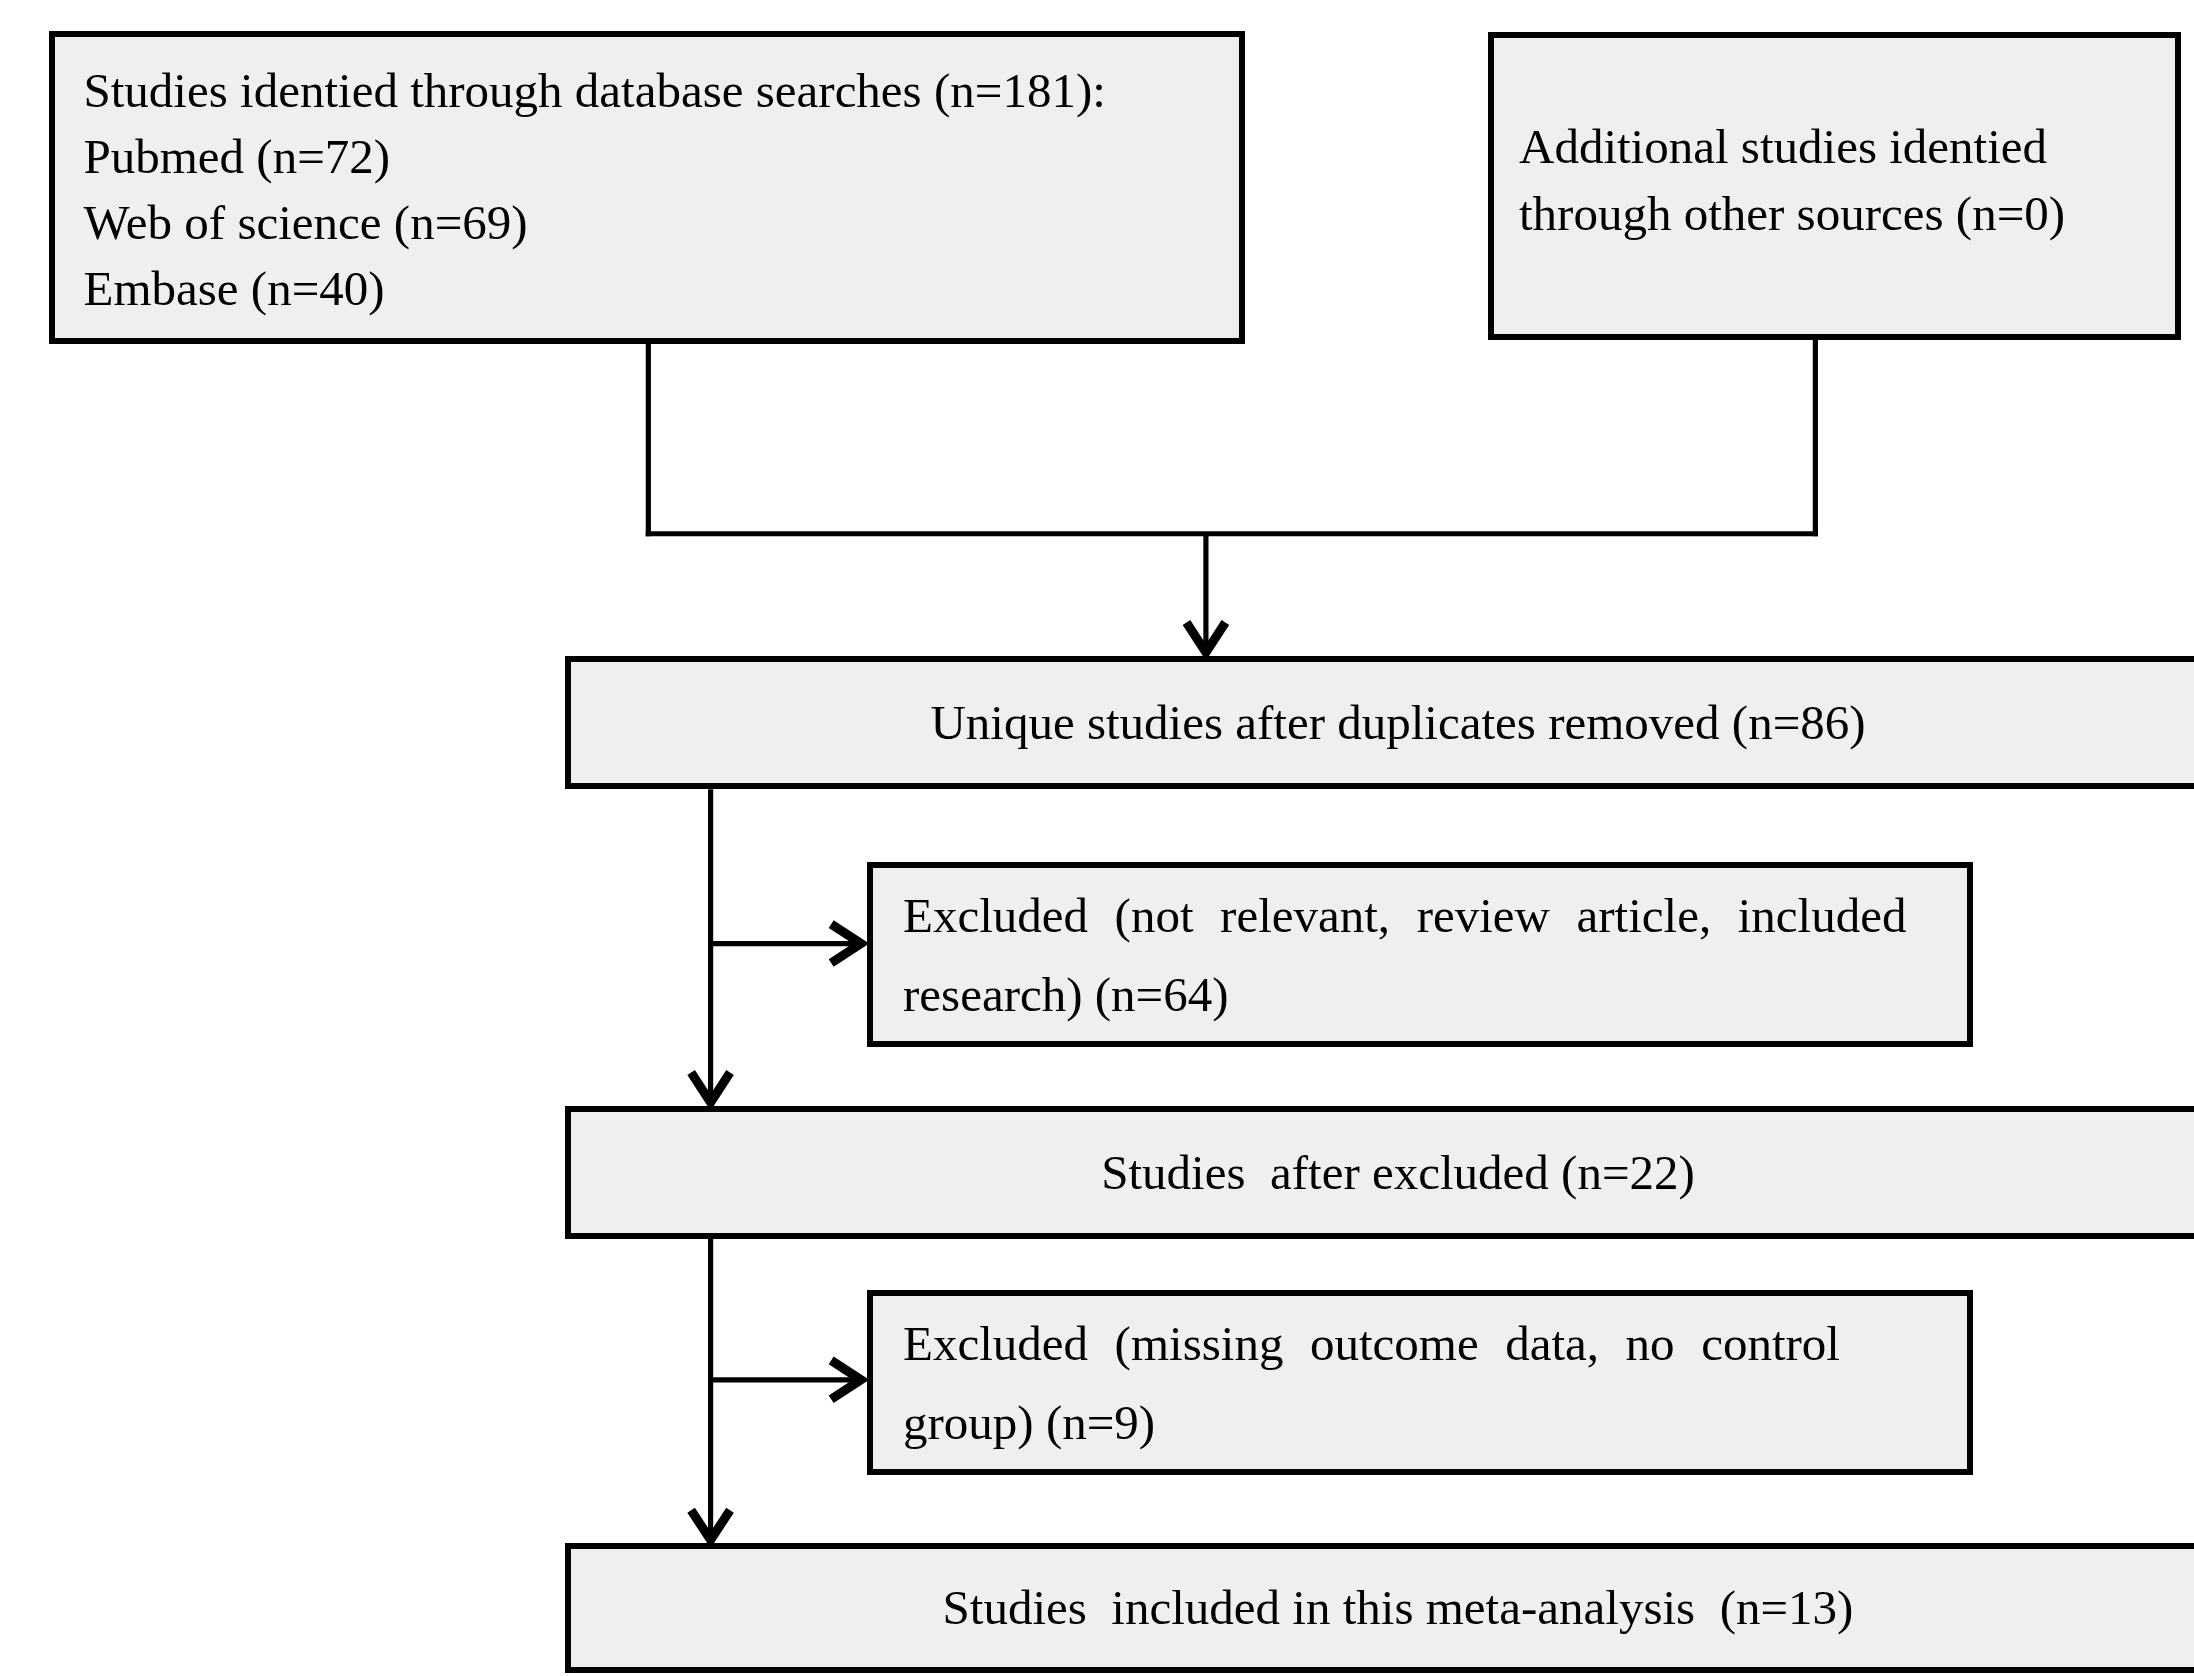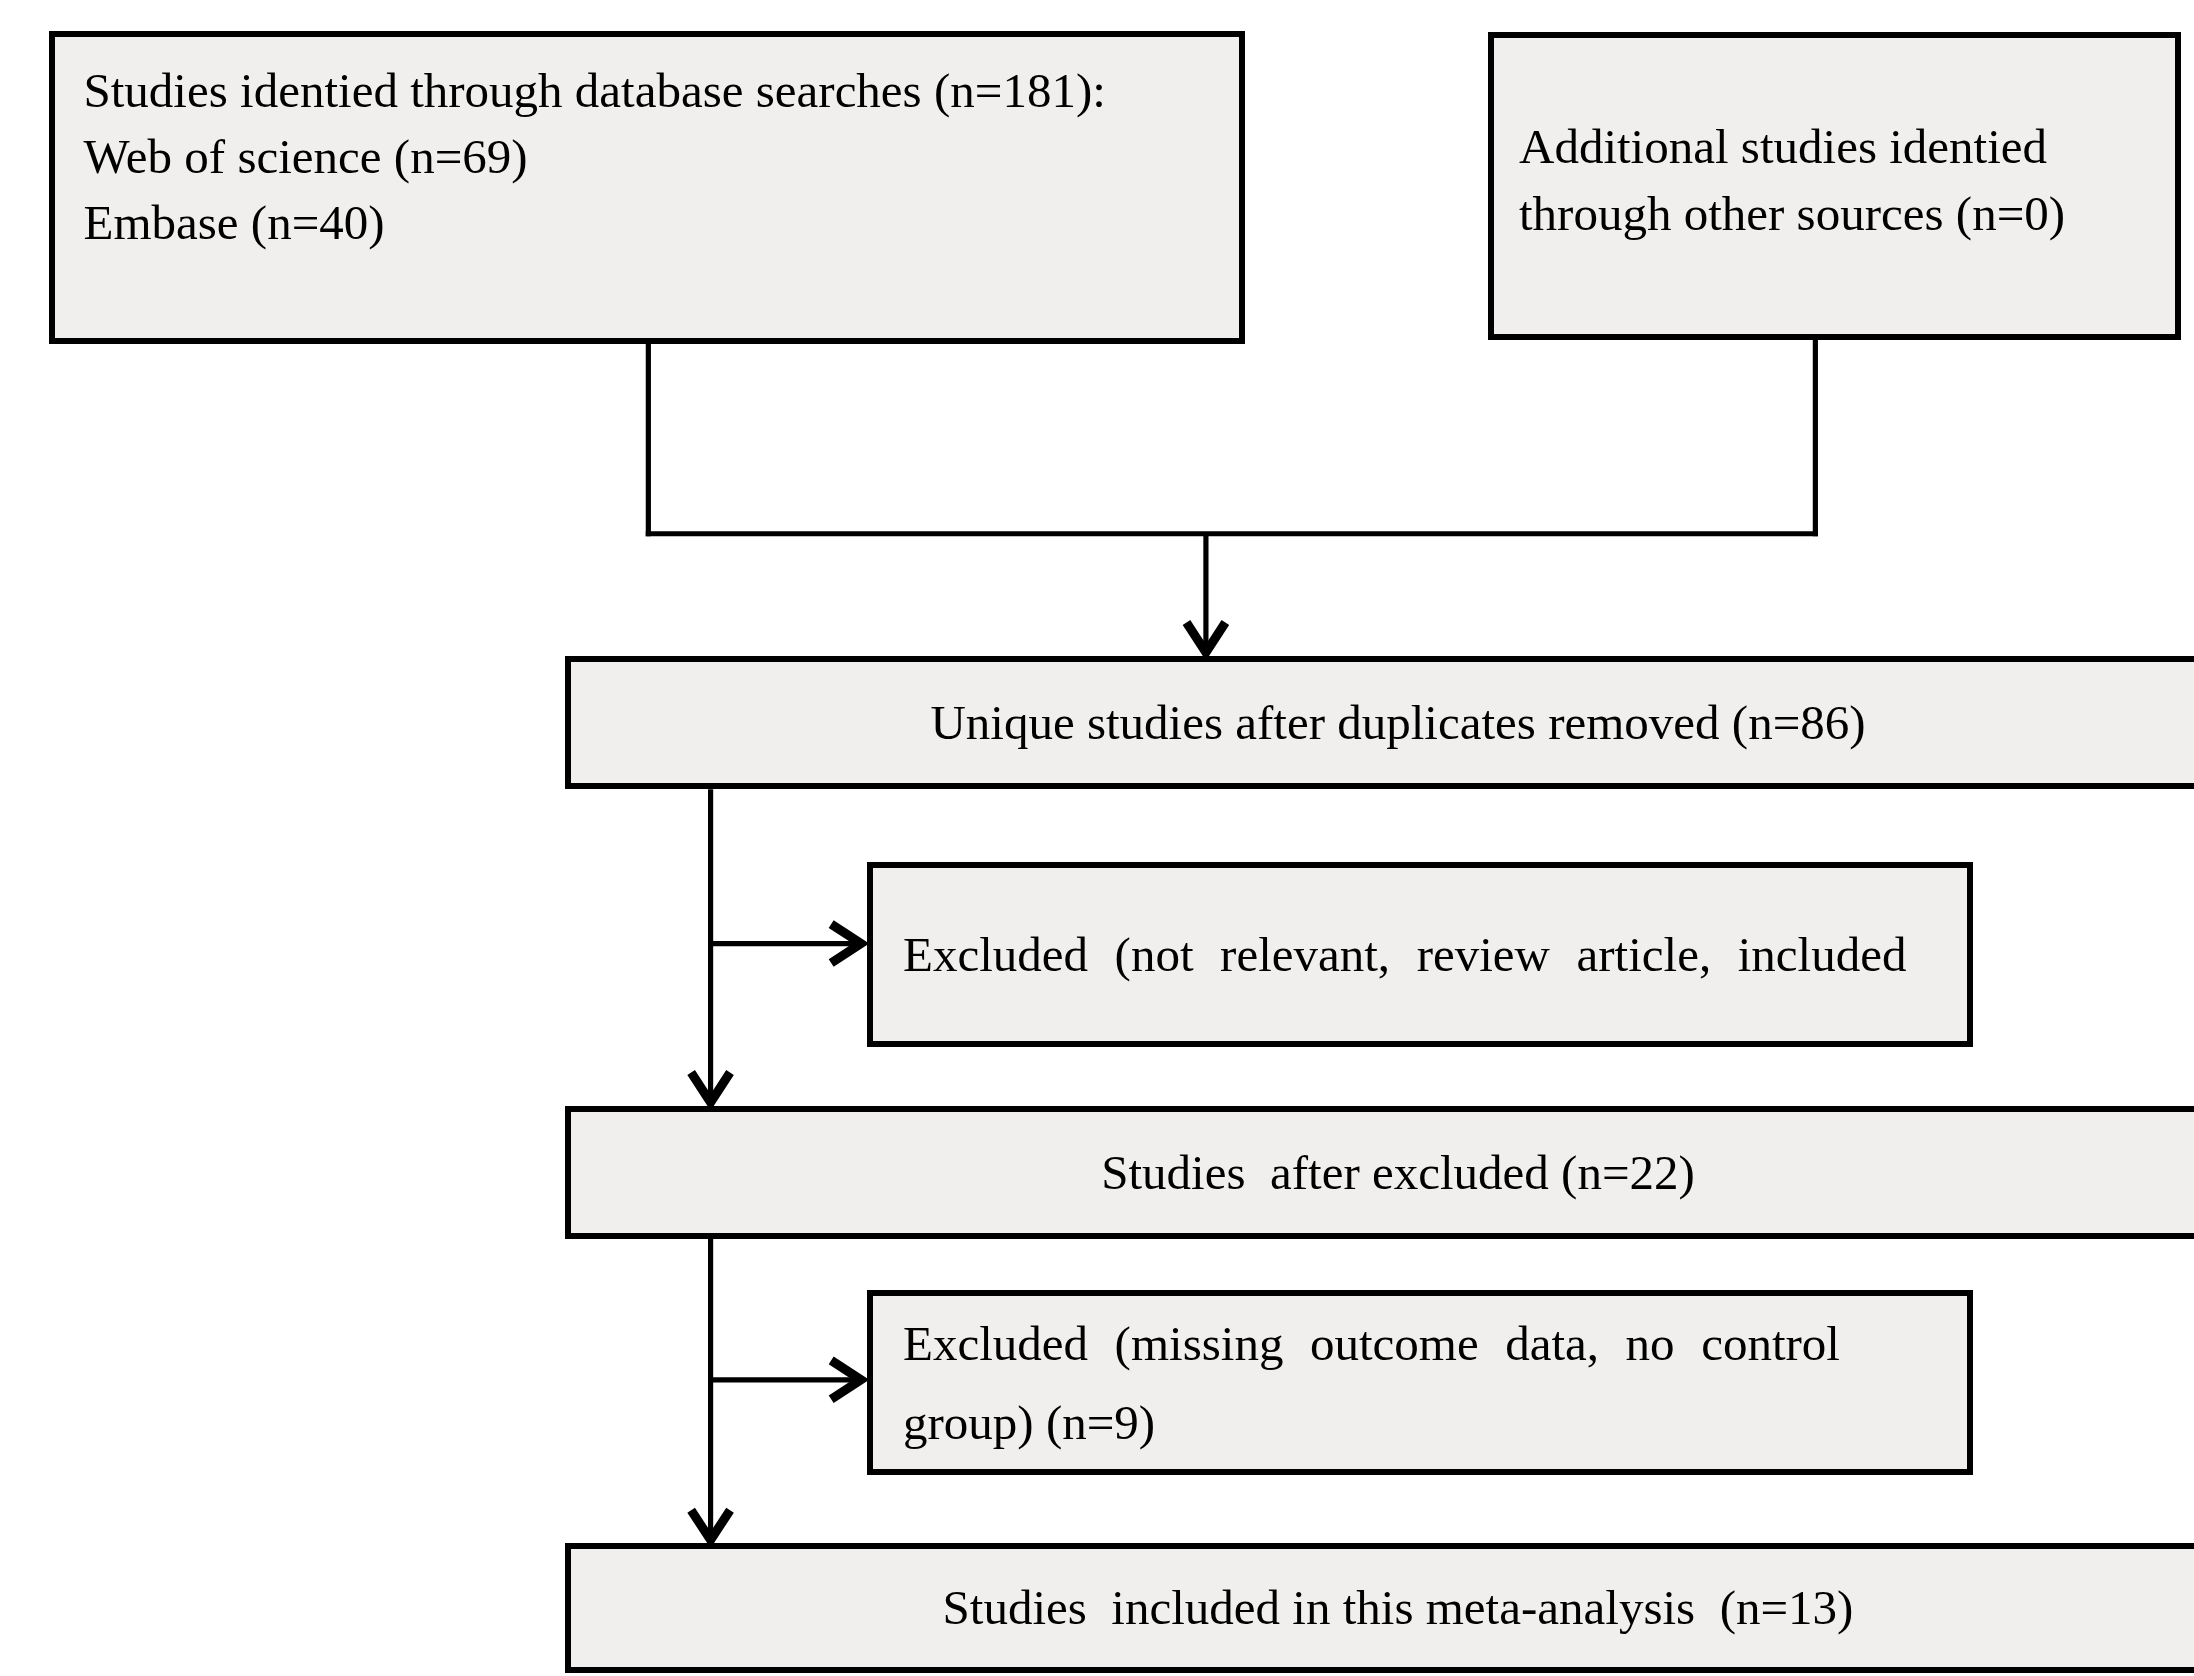--- a/index.html
+++ b/index.html
@@ -97,35 +97,37 @@
       <line x1="1096" y1="1910" x2="1096" y2="2373" stroke-width="8"></line>
       <path d="M1066,2329 L1096,2375 L1126,2329" stroke-width="14"></path>
 
       <line x1="1092" y1="2128" x2="1326" y2="2128" stroke-width="8"></line>
       <path d="M1282,2098 L1328,2128 L1282,2158" stroke-width="14"></path>
     </g>
   </svg>
 
   <div class="box box-ident">
     <div class="line">Studies identied through database searches (n=181):</div>
+    <div class="line">Pubmed (n=72)</div>
     <div class="line">Web of science (n=69)</div>
     <div class="line">Embase (n=40)</div>
   </div>
 
   <div class="box box-additional">
     <div class="line">Additional studies identied</div>
     <div class="line">through other sources (n=0)</div>
   </div>
 
   <div class="box box-wide box-unique">
     <span class="pre">Unique studies after duplicates removed (n=86)</span>
   </div>
 
   <div class="box box-side box-excl1">
     <div class="line jline">Excluded (not relevant, review article, included</div>
+    <div class="line">research) (n=64)</div>
   </div>
 
   <div class="box box-wide box-after">
     <span class="pre">Studies  after excluded (n=22)</span>
   </div>
 
   <div class="box box-side box-excl2">
     <div class="line jline">Excluded (missing outcome data, no control</div>
     <div class="line">group) (n=9)</div>
   </div>

